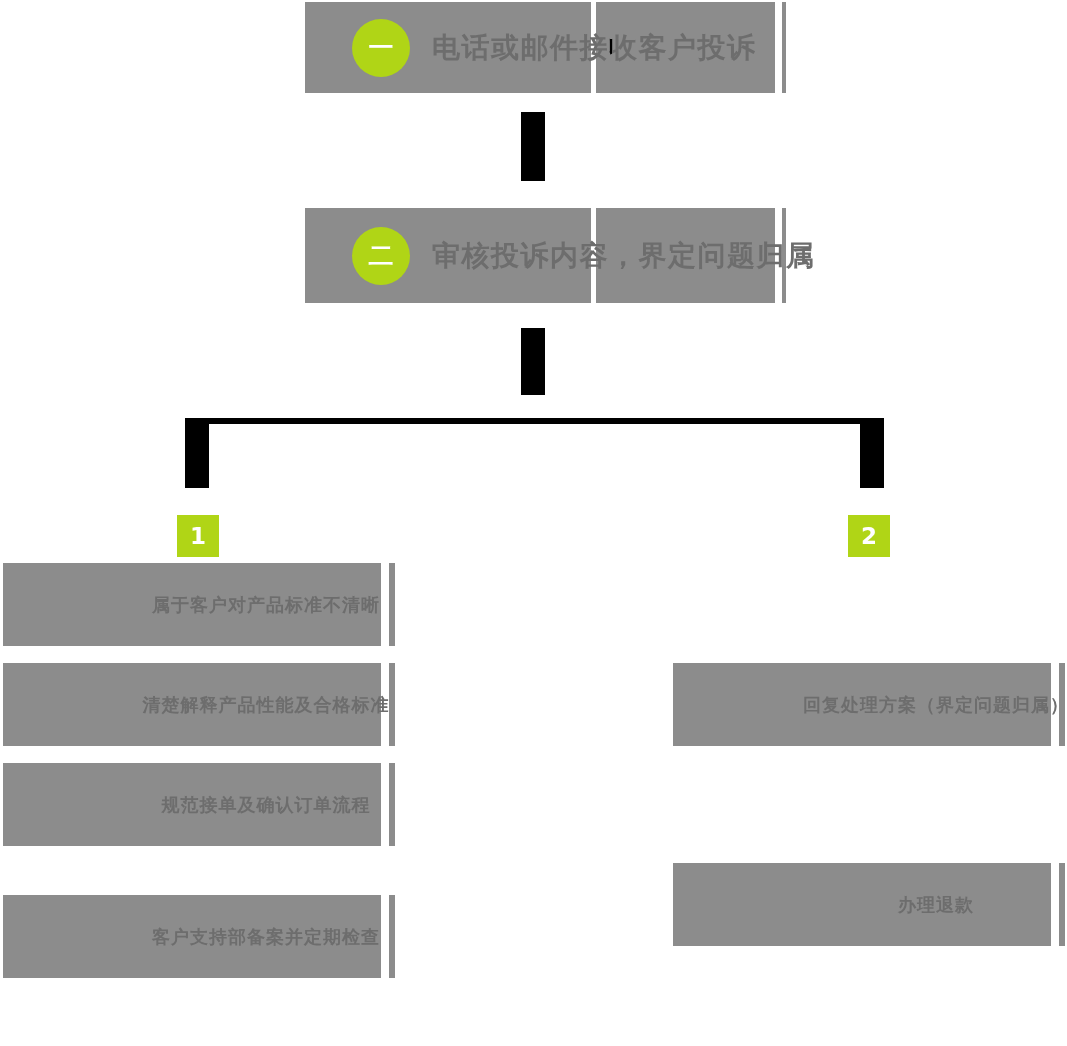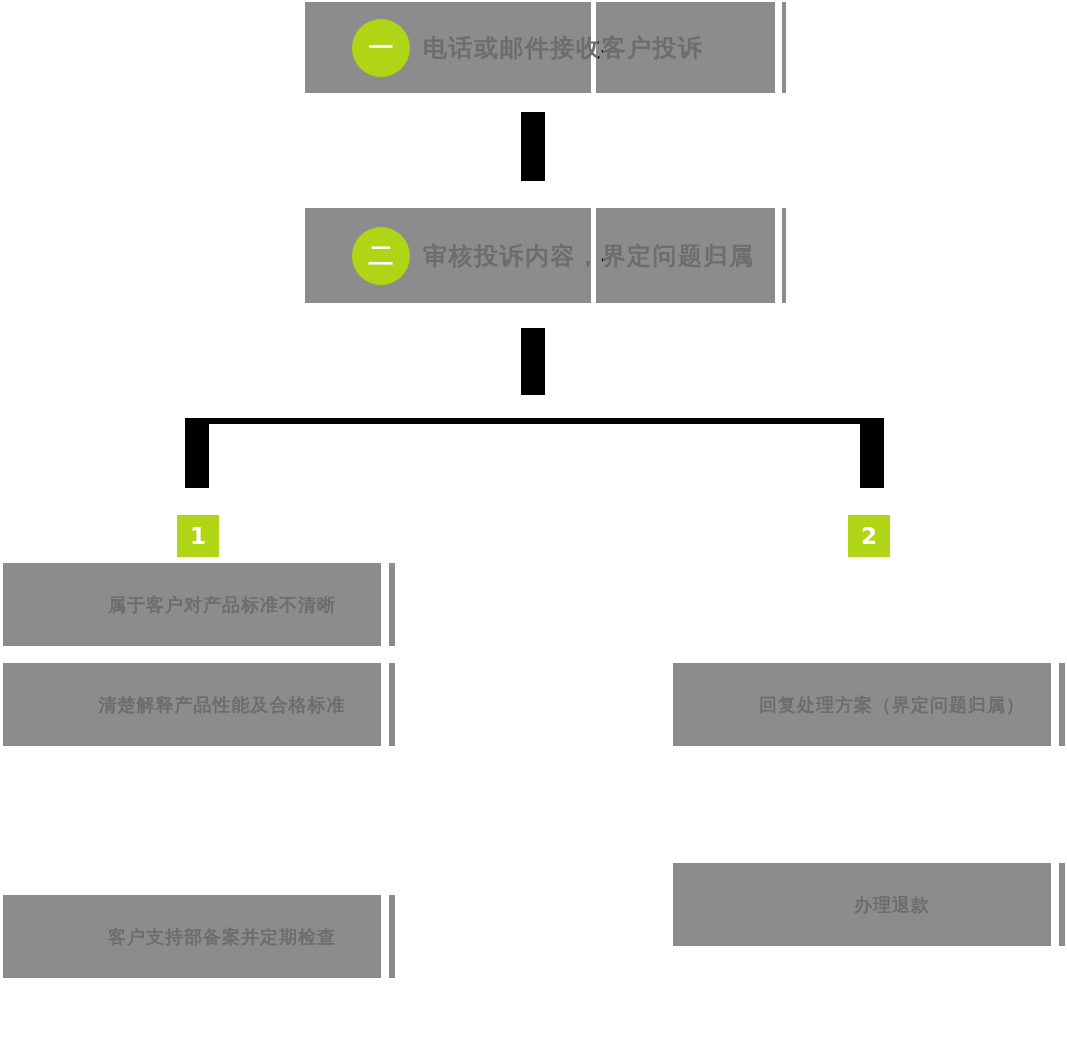--- a/index.html
+++ b/index.html
@@ -22,24 +22,24 @@
   .topbox .stripe{position:absolute;left:286px;top:0;width:5px;height:100%;background:var(--background_white,#fff);}
   .topbox .sliver{position:absolute;left:477px;top:0;width:4px;height:100%;background:var(--node_gray,#8c8c8c);}
   .badge-circle{
     position:absolute;left:47px;top:50%;transform:translateY(-50%);
     width:58px;height:58px;border-radius:50%;
     background:var(--accent_green,#b0d516);color:#fff;
     display:flex;align-items:center;justify-content:center;
     font-size:25px;font-weight:bold;line-height:1;
   }
   .toplabel{
-    position:absolute;left:7px;top:0;width:100%;height:100%;
+    position:absolute;left:16px;top:0;width:100%;height:100%;
     box-sizing:border-box;padding-left:111px;
     display:flex;align-items:center;white-space:nowrap;
-    font-size:24px;font-weight:bold;letter-spacing:1.5px;
+    font-size:28px;font-weight:bold;letter-spacing:1.5px;
     color:var(--label_gray,#6d6d6d);
   }
   .toplabel.ink{color:var(--connector_black,#000);}
   
   .bar{position:absolute;background:var(--connector_black,#000);}
   
   .num-badge{
     position:absolute;width:42px;height:42px;
     background:var(--accent_green,#b0d516);color:#fff;
     display:flex;align-items:center;justify-content:center;
@@ -47,20 +47,21 @@
   }
   
   .itembox{position:absolute;}
   .itembox .main{position:absolute;left:0;top:0;width:378px;height:100%;background:var(--node_gray,#8c8c8c);}
   .itembox .sliver{position:absolute;left:386px;top:0;width:6px;height:100%;background:var(--node_gray,#8c8c8c);}
   .itemlabel{
     position:absolute;left:0;top:0;width:438px;height:100%;
     display:flex;align-items:center;justify-content:center;white-space:nowrap;
     font-size:18px;font-weight:bold;letter-spacing:1px;
     color:var(--label_gray,#6d6d6d);
+    padding-left:44px;
   }
 </style>
 </head>
 <body>
 
 <div class="canvas">
 
   <div class="topbox" style="left:305px;top:2px;width:481px;height:91px;">
     <div class="main"></div>
     <div class="stripe"></div>
@@ -92,20 +93,25 @@
   <div class="itembox" style="left:3px;top:563px;width:392px;height:83px;">
     <div class="main"></div>
     <div class="sliver"></div>
     <div class="itemlabel">属于客户对产品标准不清晰</div>
   </div>
   <div class="itembox" style="left:3px;top:663px;width:392px;height:83px;">
     <div class="main"></div>
     <div class="sliver"></div>
     <div class="itemlabel">清楚解释产品性能及合格标准</div>
   </div>
+  <div class="itembox" style="left:3px;top:763px;width:392px;height:83px;">
+    <div class="main"></div>
+    <div class="sliver"></div>
+    <div class="itemlabel">规范接单及确认订单流程</div>
+  </div>
   <div class="itembox" style="left:3px;top:863px;width:392px;height:83px;margin-top:32px;">
     <div class="main"></div>
     <div class="sliver"></div>
     <div class="itemlabel">客户支持部备案并定期检查</div>
   </div>
 
   <div class="itembox" style="left:673px;top:663px;width:392px;height:83px;">
     <div class="main"></div>
     <div class="sliver"></div>
     <div class="itemlabel">回复处理方案（界定问题归属）</div>

